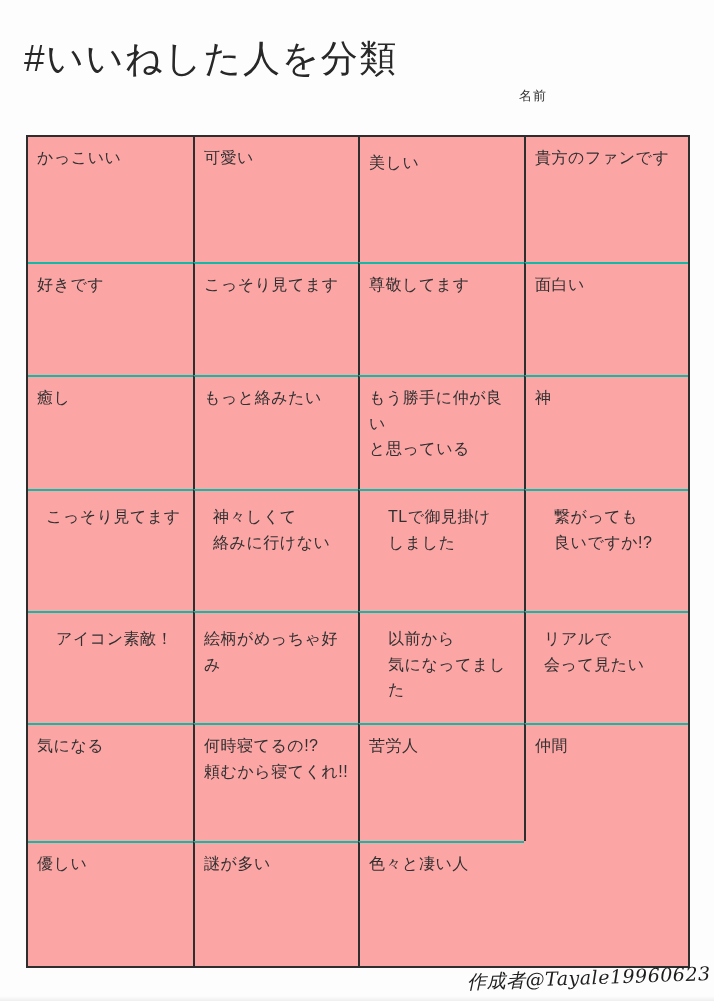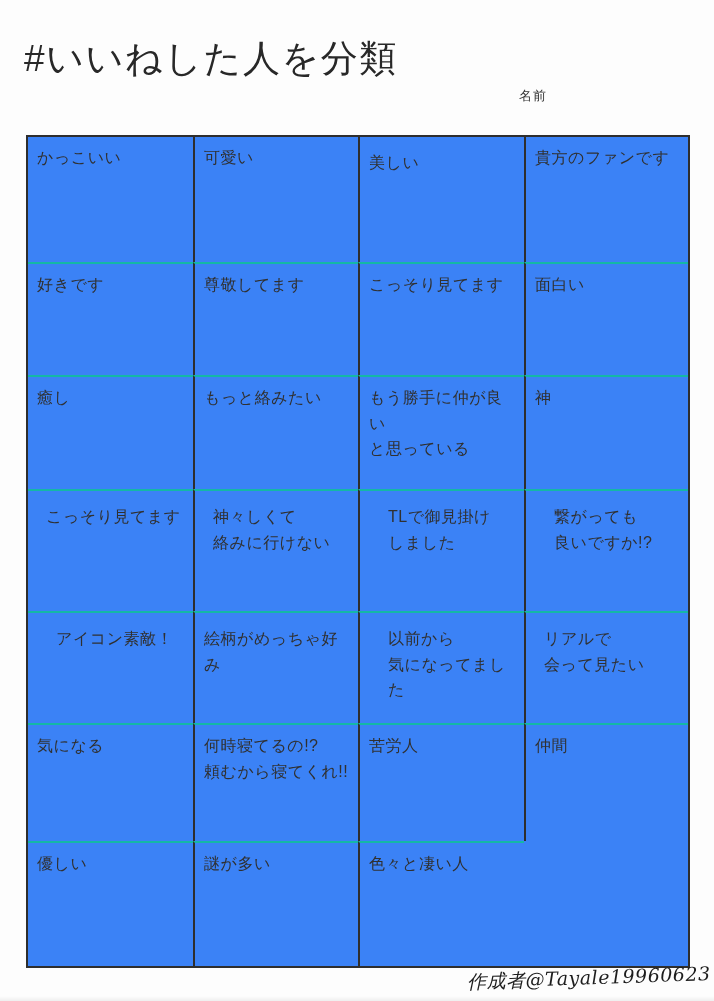--- a/index.html
+++ b/index.html
@@ -38,21 +38,21 @@
     position: absolute;
     left: 26px;
     top: 135px;
     width: 664px;
     height: 833px;
     box-sizing: border-box;
     border: 2px solid #2e2e2e;
     display: grid;
     grid-template-columns: 165px 165px 166px auto;
     grid-template-rows: 125px 113px 114px 122px 112px 118px auto;
-    background: #3b82f6;
+    background: #fca5a5;
   }
   .cell {
     box-sizing: border-box;
     border-left: 2px solid #2e2e2e;
     border-top: 2px solid #14b8a6;
     padding: 8px 6px 4px 9px;
     overflow: hidden;
   }
   .cell:nth-child(4n+1) { border-left: none; }
   .cell:nth-child(-n+4) { border-top: none; }
@@ -106,24 +106,24 @@
     <div class="cell dy-1">
       <span class="cell-label">美しい</span>
     </div>
     <div class="cell">
       <span class="cell-label">貴方のファンです</span>
     </div>
     <div class="cell">
       <span class="cell-label">好きです</span>
     </div>
     <div class="cell">
-      <span class="cell-label">尊敬してます</span>
+      <span class="cell-label">こっそり見てます</span>
     </div>
     <div class="cell">
-      <span class="cell-label">こっそり見てます</span>
+      <span class="cell-label">尊敬してます</span>
     </div>
     <div class="cell">
       <span class="cell-label">面白い</span>
     </div>
     <div class="cell">
       <span class="cell-label">癒し</span>
     </div>
     <div class="cell">
       <span class="cell-label">もっと絡みたい</span>
     </div>

